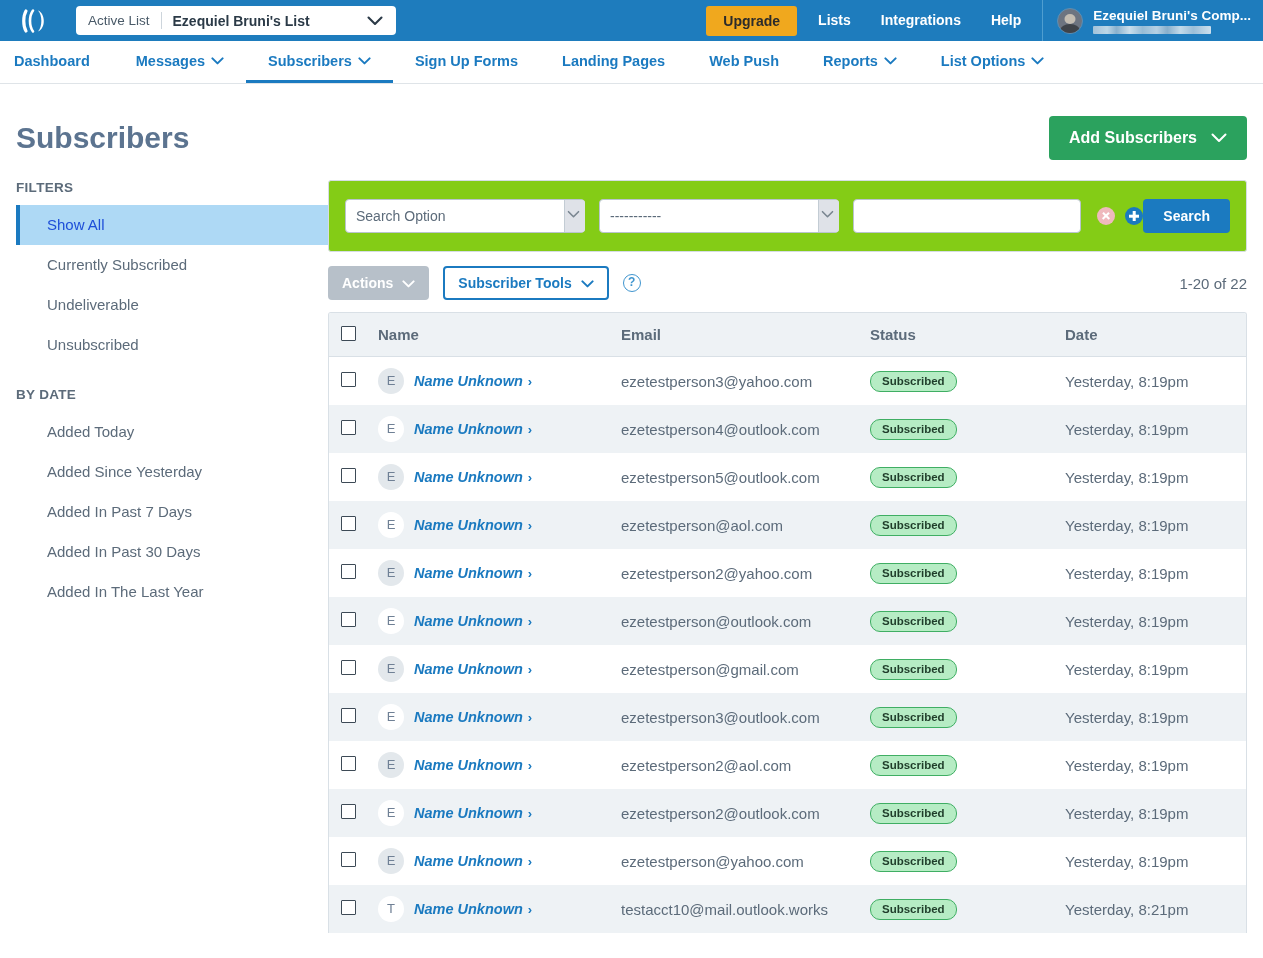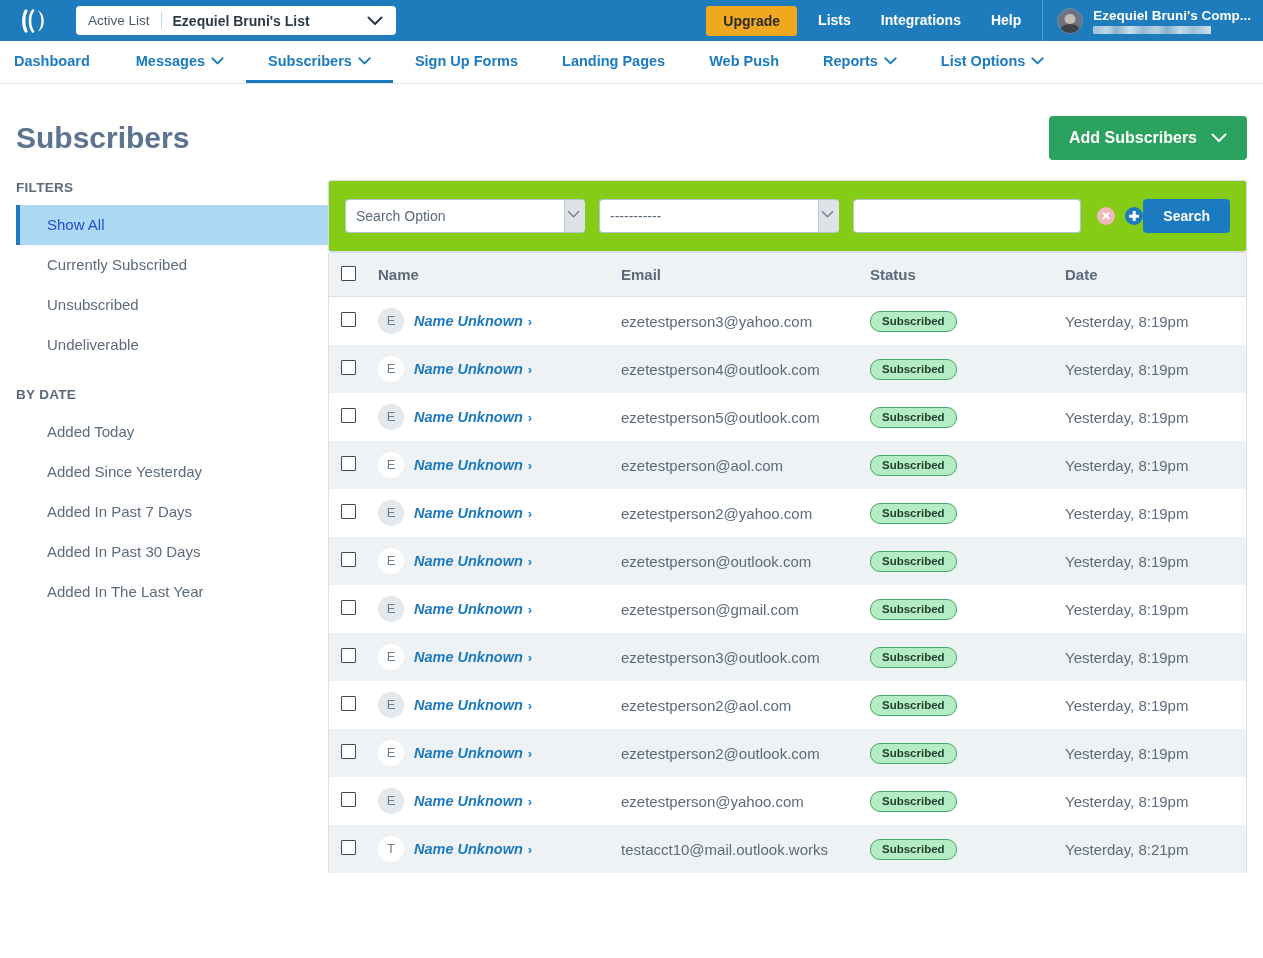--- a/index.html
+++ b/index.html
@@ -554,22 +554,22 @@
         </svg></span>
   </button>
 </div>
 
 <div class="content">
 
   <div class="sidebar">
     <div class="side-heading">FILTERS</div>
     <div class="side-item active"><span>Show All</span></div>
     <div class="side-item"><span>Currently Subscribed</span></div>
+    <div class="side-item"><span>Undeliverable</span></div>
     <div class="side-item"><span>Unsubscribed</span></div>
-    <div class="side-item"><span>Undeliverable</span></div>
 
     <div class="side-heading second">BY DATE</div>
     <div class="side-item"><span>Added Today</span></div>
     <div class="side-item"><span>Added Since Yesterday</span></div>
     <div class="side-item"><span>Added In Past 7 Days</span></div>
     <div class="side-item"><span>Added In Past 30 Days</span></div>
     <div class="side-item"><span>Added In The Last Year</span></div>
   </div>
 
   <div class="main">
@@ -594,20 +594,36 @@
       </span>
 
       <input class="search-text" type="text" placeholder="" style="">
 
       <span class="icon-btn icon-clear"></span>
       <span class="icon-btn icon-add"></span>
 
       <button class="search-btn">Search</button>
     </div>
 
+    <div class="toolbar">
+      <button class="btn-actions">
+        <span>Actions</span>
+        <span><svg width="13" height="8" viewBox="0 0 13 8">
+              <path d="M1.4 1.4 L6.5 6.4 L11.6 1.4" stroke="#ffffff" stroke-width="2" fill="none" stroke-linecap="round" stroke-linejoin="round"></path>
+            </svg></span>
+      </button>
+      <button class="btn-tools">
+        <span>Subscriber Tools</span>
+        <span><svg width="13" height="8" viewBox="0 0 13 8">
+              <path d="M1.4 1.4 L6.5 6.4 L11.6 1.4" stroke="#1b7ac0" stroke-width="2" fill="none" stroke-linecap="round" stroke-linejoin="round"></path>
+            </svg></span>
+      </button>
+      <div class="help-icon">?</div>
+      <div class="pager">1-20 of 22</div>
+    </div>
 
     <div class="tbl">
       <div class="tbl-head">
         <div class="c-check">
           <span class="cb"></span>
         </div>
         <div class="c-name">Name</div>
         <div class="c-email">Email</div>
         <div class="c-stat">Status</div>
         <div class="c-date">Date</div>

